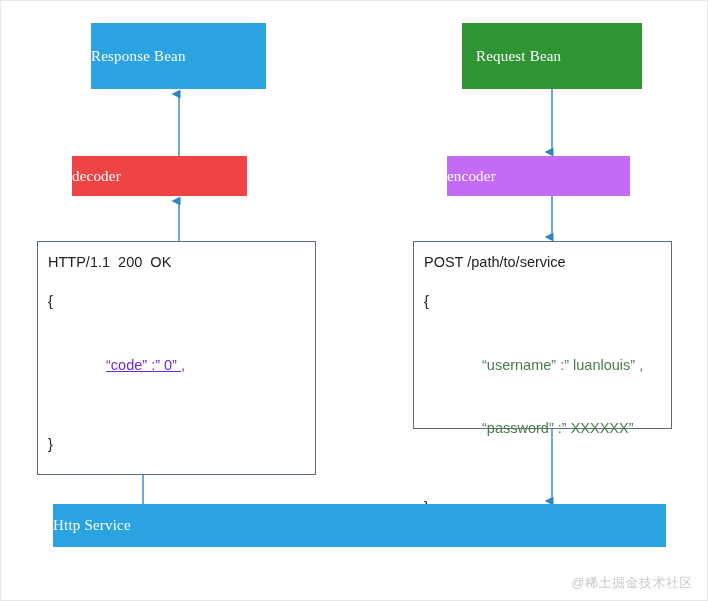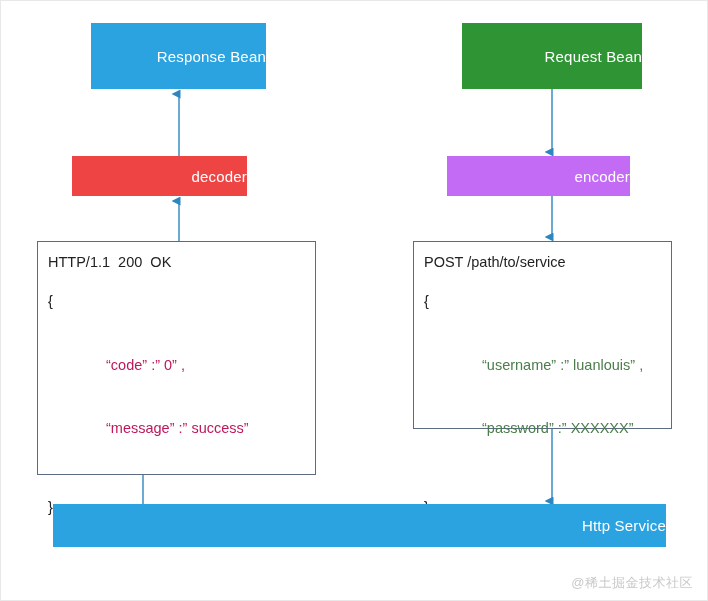--- a/index.html
+++ b/index.html
@@ -17,25 +17,26 @@
     background: #ffffff;
     border: 1px solid #e8e8e8;
     box-sizing: border-box;
     overflow: hidden;
   }
   .node {
     position: absolute;
     box-sizing: border-box;
     display: flex;
     align-items: center;
-    justify-content: flex-end;
+    justify-content: flex-start;
     color: #ffffff;
     font-size: 15px;
     letter-spacing: 0.2px;
     z-index: 3;
+    font-family: Liberation Serif, serif;
   }
   #response-bean {
     left: 90px;
     top: 22px;
     width: 175px;
     height: 66px;
     background: #2AA3E0;
   }
   #request-bean {
     left: 461px;
@@ -100,21 +101,21 @@
   }
   .brace-open { margin-top: 22px; }
   .brace-close { margin-top: 18px; }
   .json-body {
     margin-top: 2px;
     padding-left: 58px;
     font-size: 14.5px;
     line-height: 1.45;
     white-space: pre;
   }
-  .json-black { color: #be185d; }
+  .json-black { color: #6d28d9; text-decoration: underline; }
   .json-green { color: #4C7D4C; }
 
   .connector { position: absolute; z-index: 2; }
 
   #watermark {
     position: absolute;
     right: 14px;
     bottom: 8px;
     font-size: 13px;
     color: #c9c9c9;
@@ -162,21 +163,20 @@
 
   <div class="node" id="encoder">
     <span>encoder</span>
   </div>
 
   <div class="msg-box" id="response-msg">
     <div class="msg-head">HTTP/1.1  200  OK</div>
     <div class="brace brace-open">{</div>
     <div class="json-body">
       <div class="json-black">“code” :” 0” ,</div>
-      <div class="json-black">“message” :” success”</div>
     </div>
     <div class="brace brace-close">}</div>
   </div>
 
   <div class="msg-box" id="request-msg">
     <div class="msg-head">POST /path/to/service</div>
     <div class="brace brace-open">{</div>
     <div class="json-body">
       <div class="json-green">“username” :” luanlouis” ,</div>
       <div class="json-green">“password” :” XXXXXX”</div>

